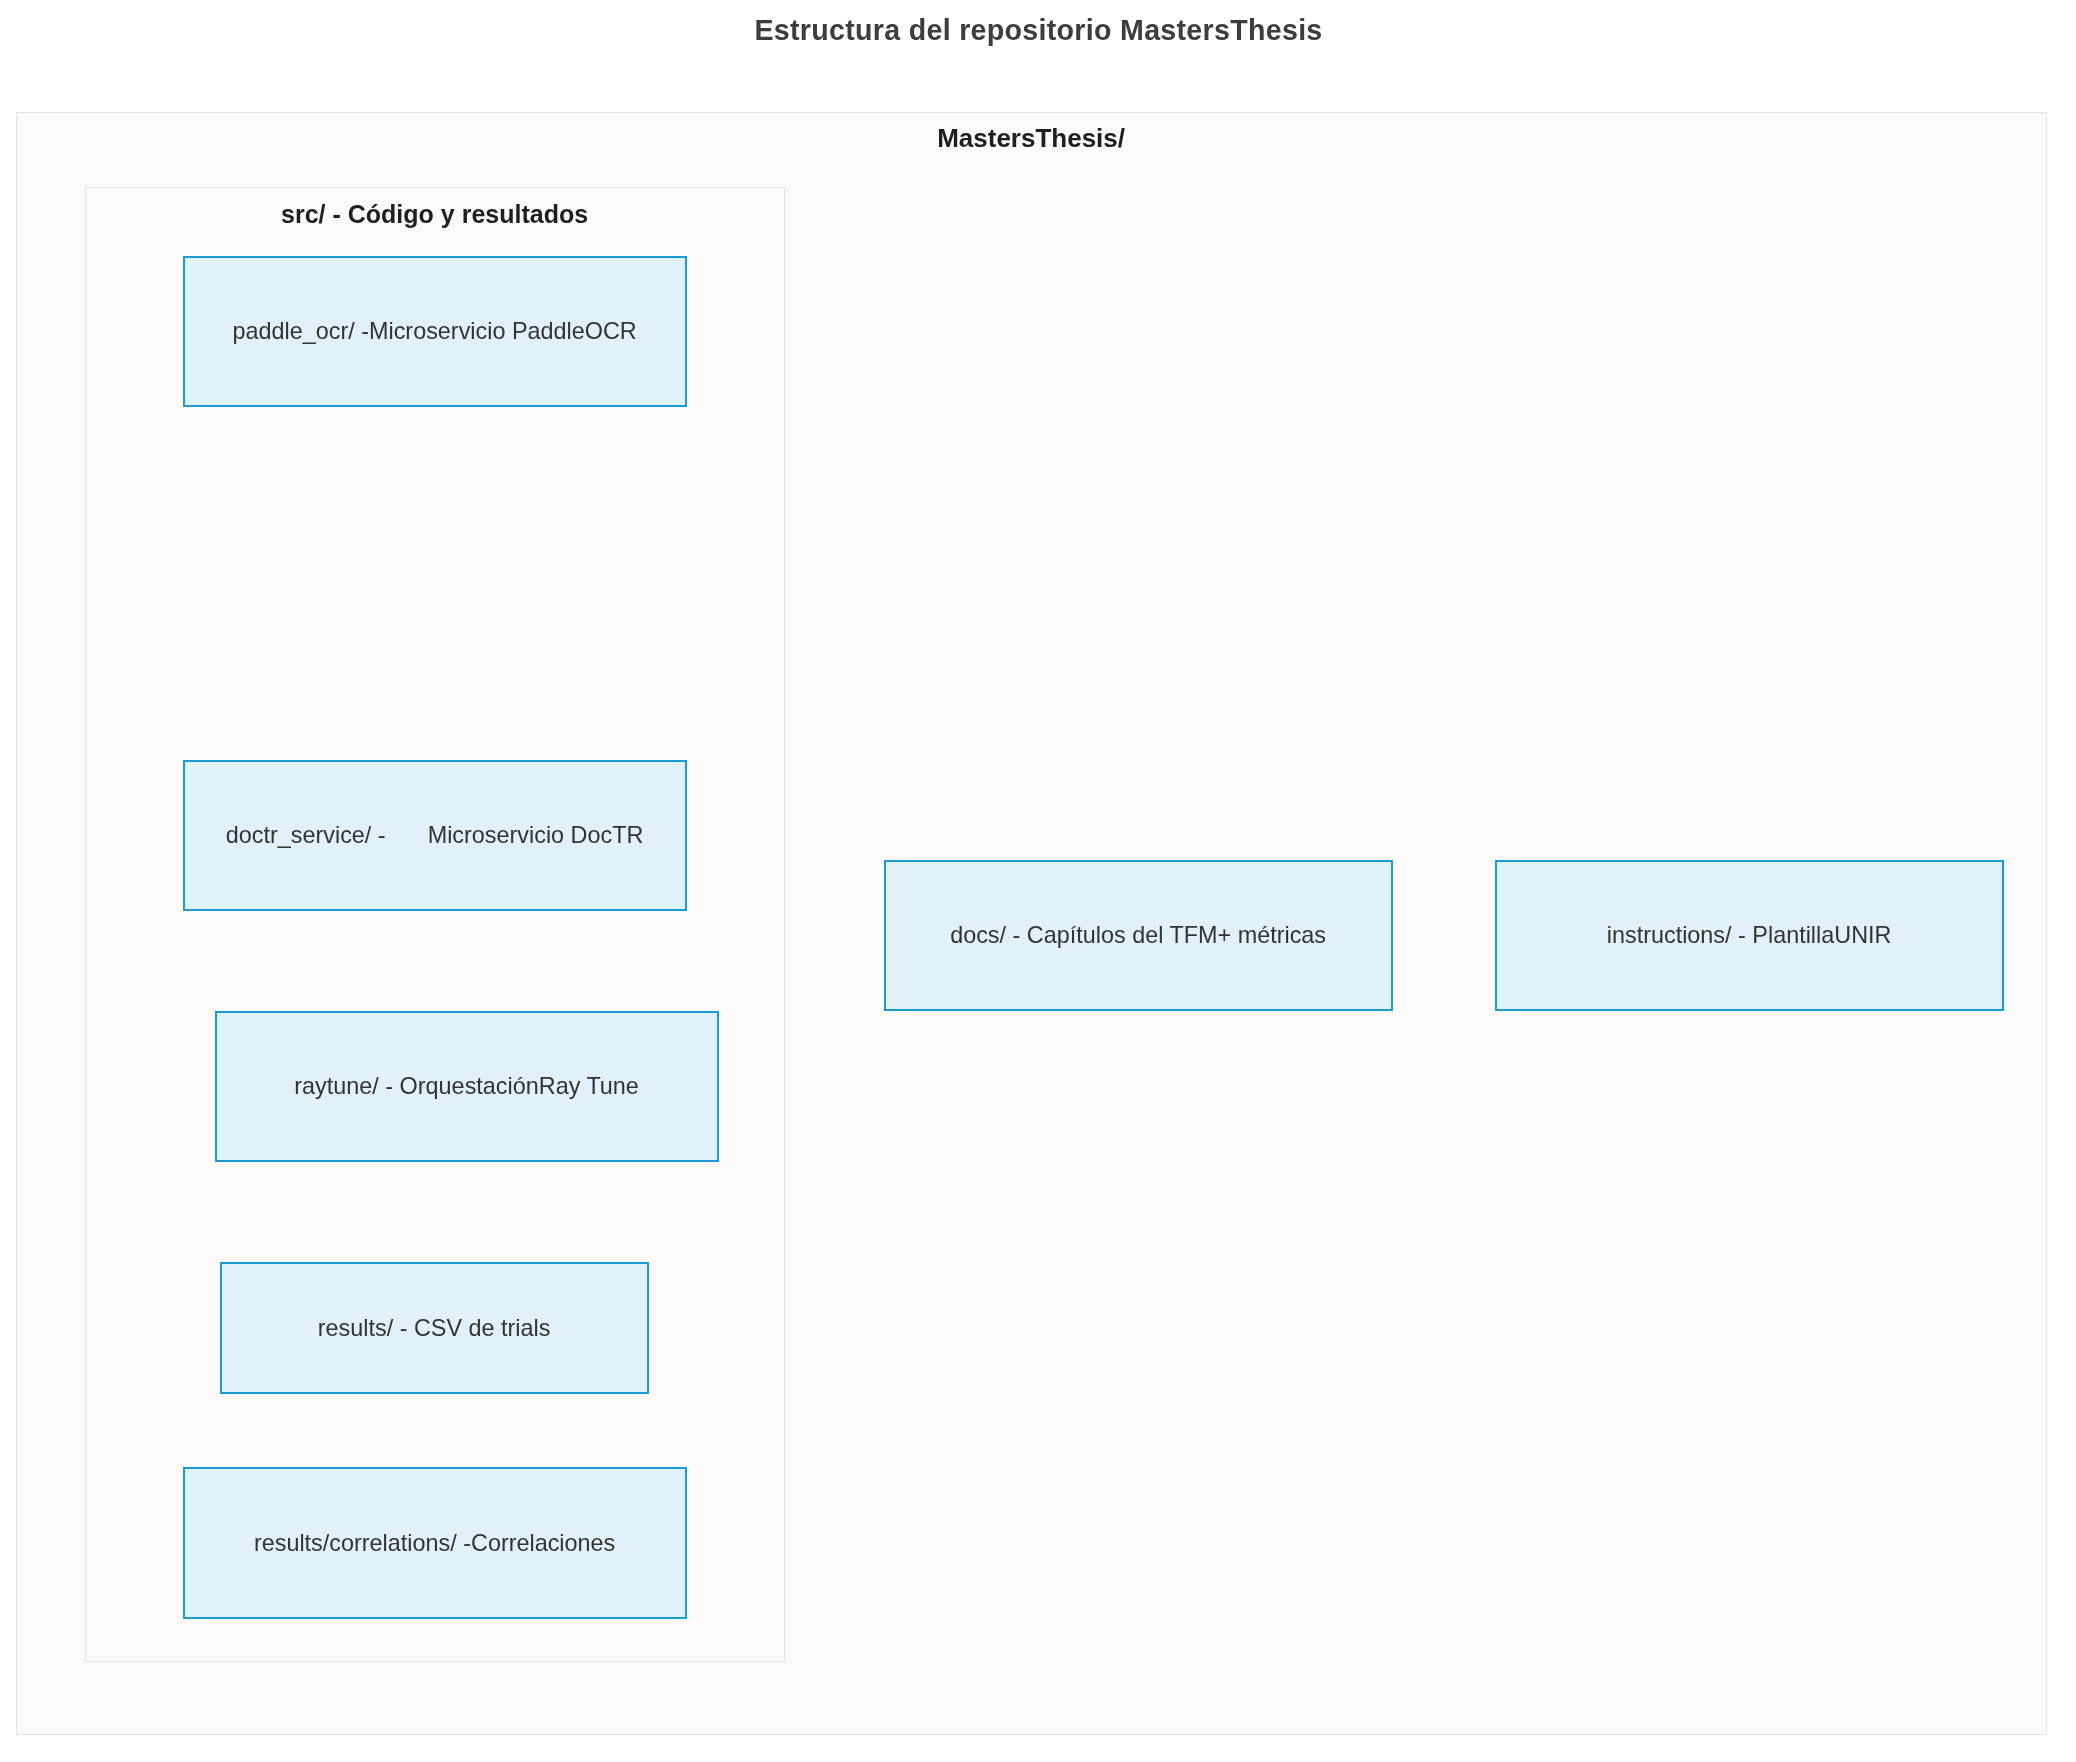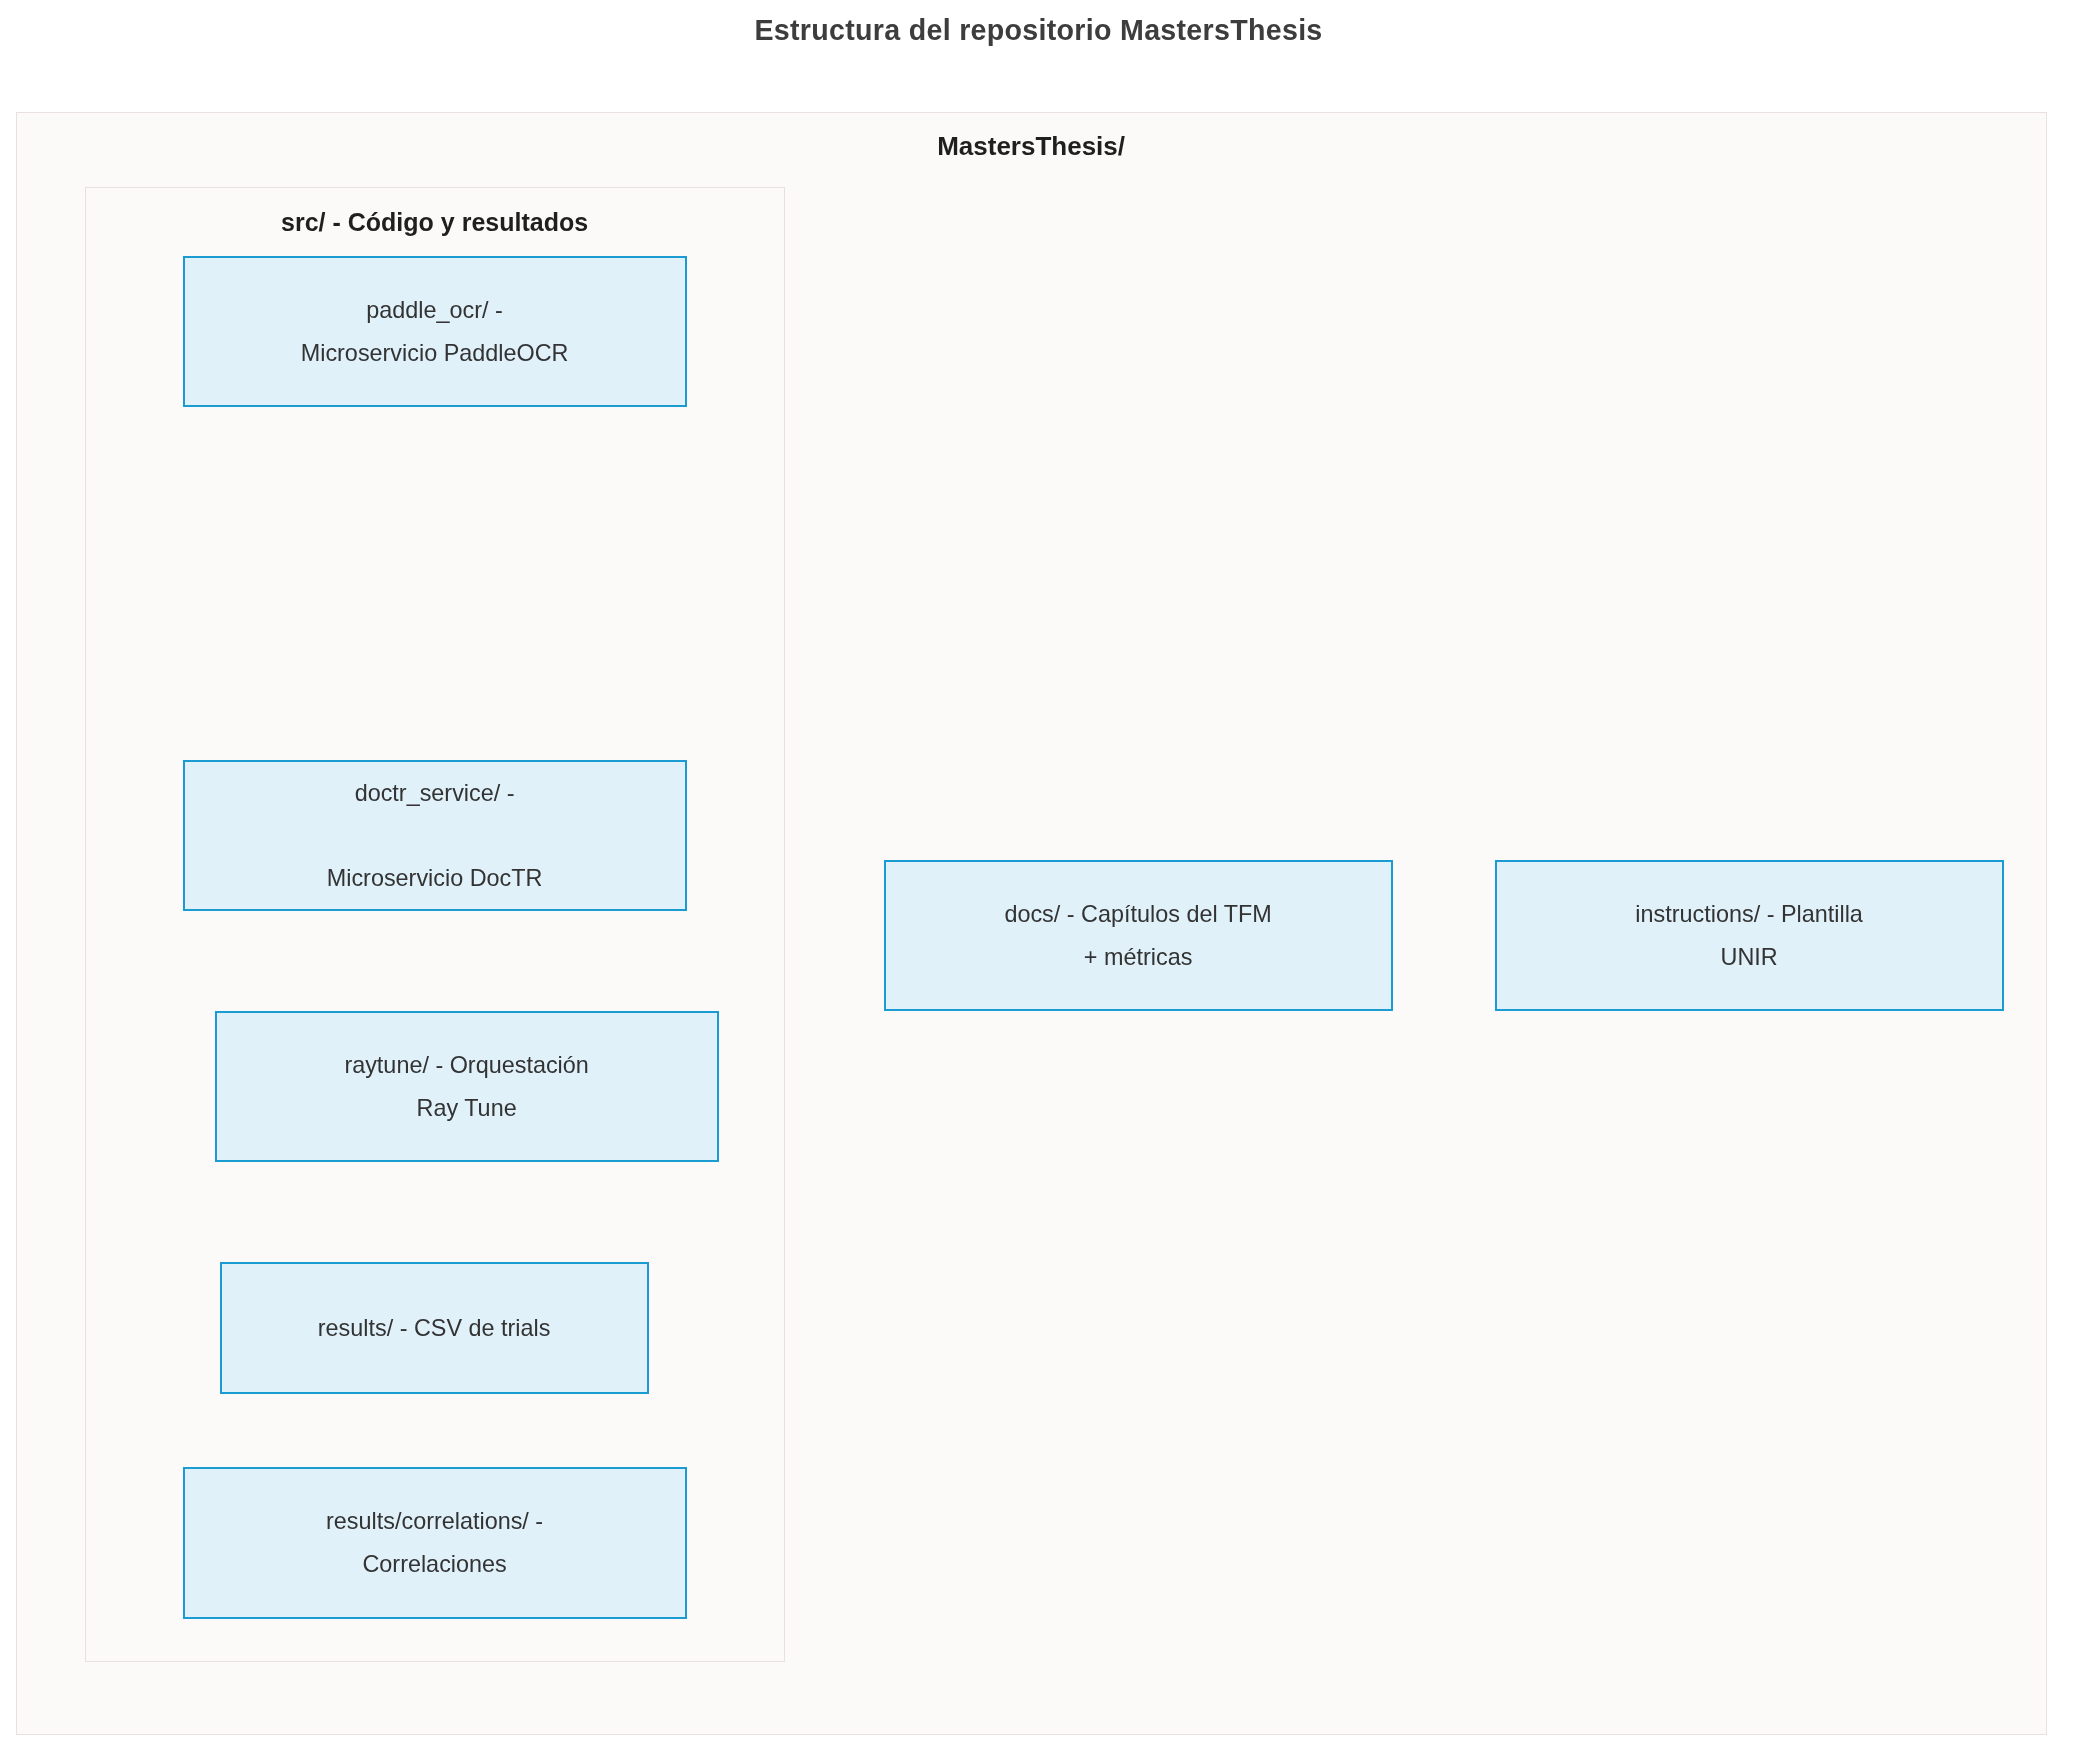--- a/index.html
+++ b/index.html
@@ -32,37 +32,36 @@
     border: 1.9px solid var(--group-stroke, #e9e1df);
     box-sizing: border-box;
   }
   .group-label {
     position: absolute;
     left: 0;
     width: 100%;
     text-align: center;
     font-weight: 700;
     color: #1f1f1f;
-    margin-top: 8px;
   }
   .root-label {
     top: 10.4px;
     font-size: 26px;
   }
   .src-label {
     top: 11.7px;
     font-size: 25px;
   }
   .node {
     position: absolute;
     background: var(--node-fill, #e0f1fa);
     border: 2.6px solid var(--node-stroke, #1a9cd2);
     box-sizing: border-box;
     display: flex;
-    flex-direction: column;
+    flex-direction: row;
     align-items: center;
     justify-content: center;
     text-align: center;
     color: var(--text-color, #333333);
     font-size: 23.4px;
     line-height: 43px;
   }
   .node span {
     display: block;
     white-space: nowrap;

